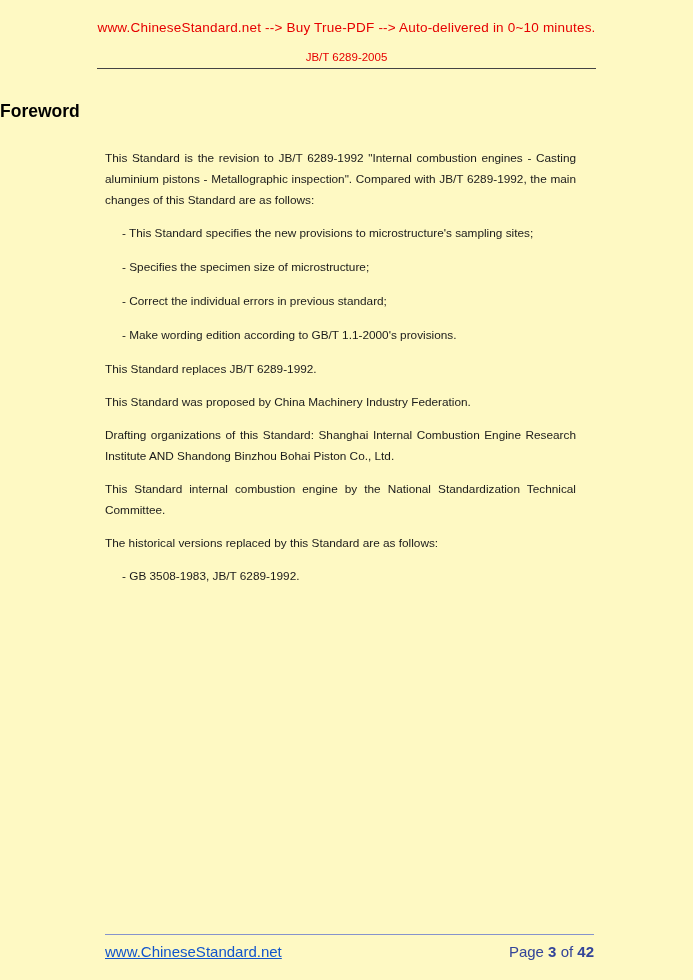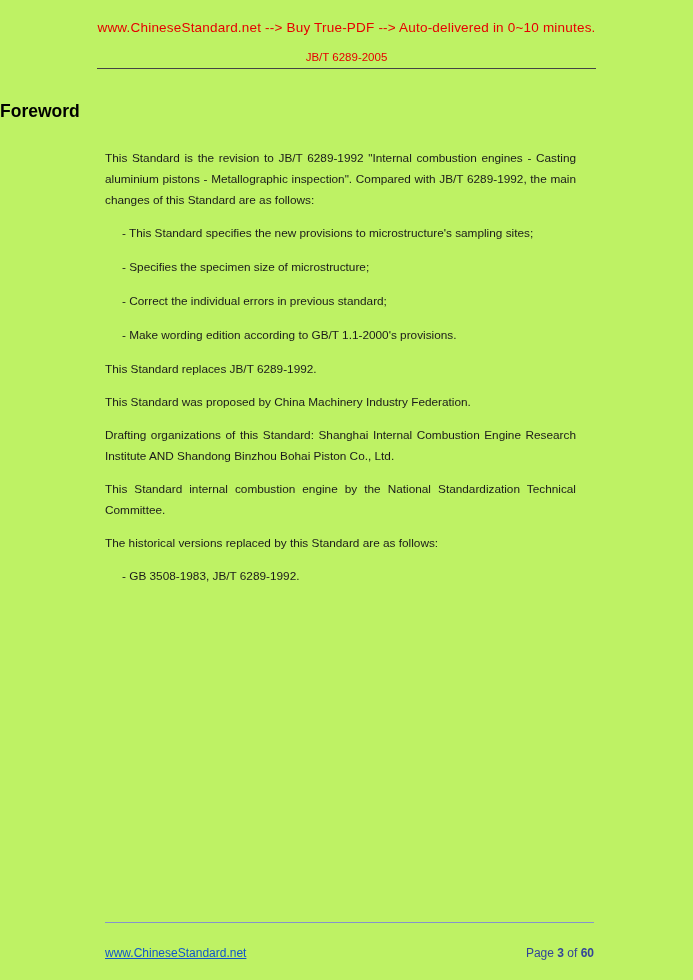--- a/index.html
+++ b/index.html
@@ -8,21 +8,21 @@
     --footer-text: #334499;
     --text: #1a1a1a;
   }
   * { box-sizing: border-box; }
   html, body { margin: 0; padding: 0; background: #ffffff; }
   .page {
     position: relative;
     width: 693px;
     height: 980px;
     margin: 0 auto;
-    background: #bef264;
+    background: #fef9c3;
     font-family: "Liberation Sans", "DejaVu Sans", sans-serif;
     color: var(--text);
     overflow: hidden;
   }
   .banner {
     padding-top: 20px;
     text-align: center;
     color: var(--banner-red);
     font-size: 13.5px;
     letter-spacing: 0.2px;
@@ -58,25 +58,25 @@
     margin-left: 17px;
     text-align: left;
     margin-bottom: 13px;
   }
   .footer {
     position: absolute;
     left: 105px;
     right: 99px;
     bottom: 20px;
     border-top: 1px solid #8694cc;
-    padding-top: 23px;
+    padding-top: 8px;
     display: flex;
     justify-content: space-between;
     align-items: baseline;
-    font-size: 12px;
+    font-size: 15px;
   }
   .footer-link {
     color: var(--link-blue);
     text-decoration: underline;
     cursor: pointer;
   }
   .footer-page {
     color: var(--footer-text);
   }
   .footer-page .b { font-weight: bold; }
@@ -108,17 +108,17 @@
       <p class="para">The historical versions replaced by this Standard are as follows:</p>
       <p class="para indent">- GB 3508-1983, JB/T 6289-1992.</p>
     </div>
 
   <div class="footer">
     <span class="footer-link">www.ChineseStandard.net</span>
     <span class="footer-page">
       <span>Page</span>
       <span class="b">3</span>
       <span>of</span>
-      <span class="b">60</span>
+      <span class="b">42</span>
     </span>
   </div>
 
 </div>
 
 </body></html>

